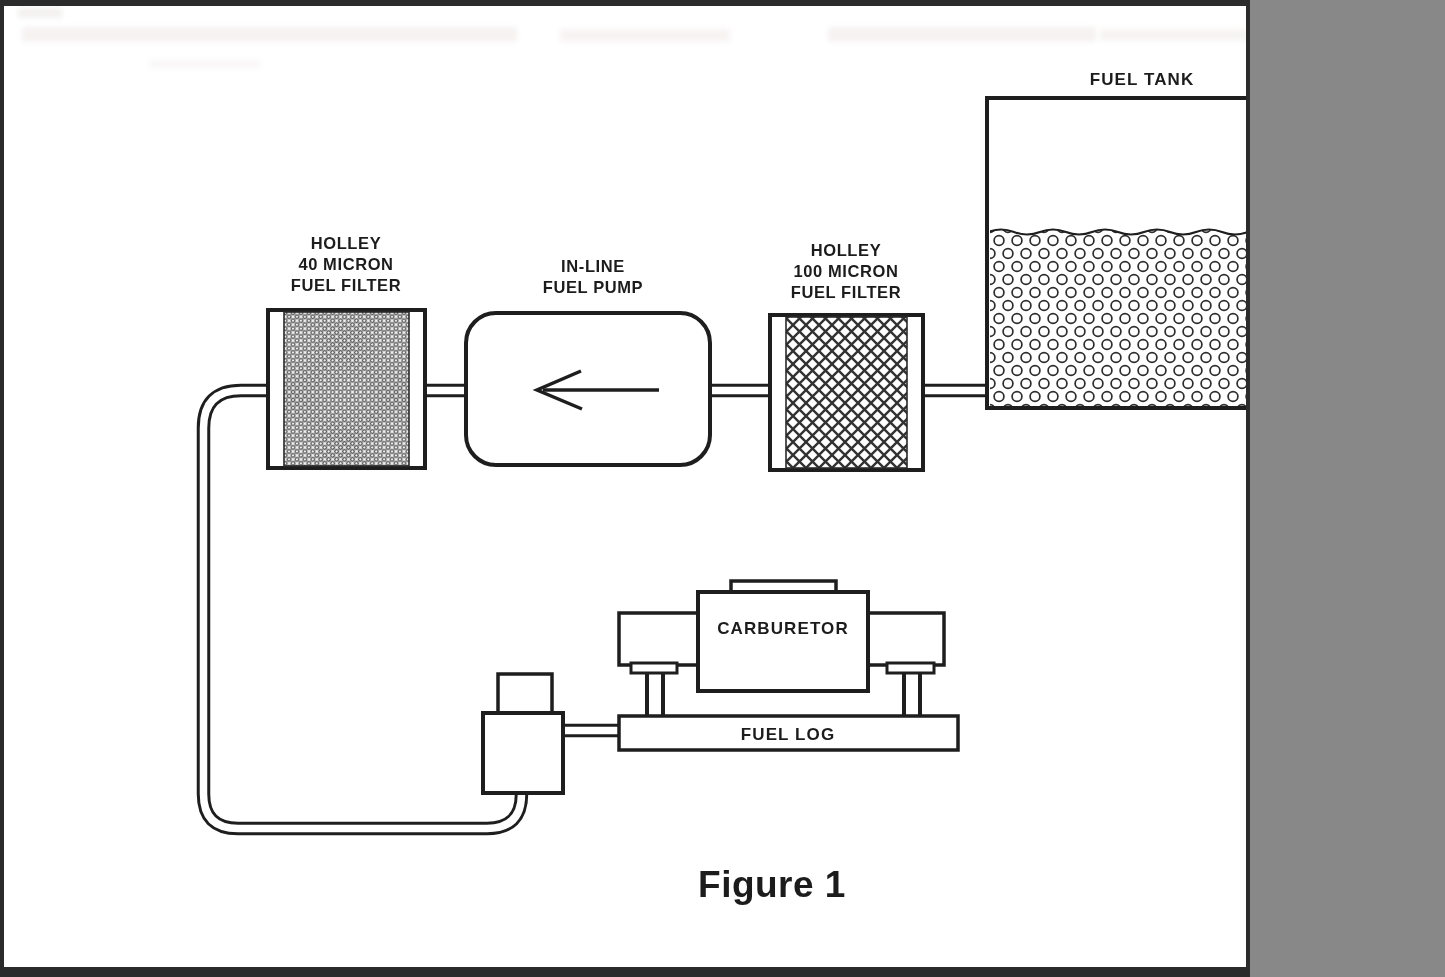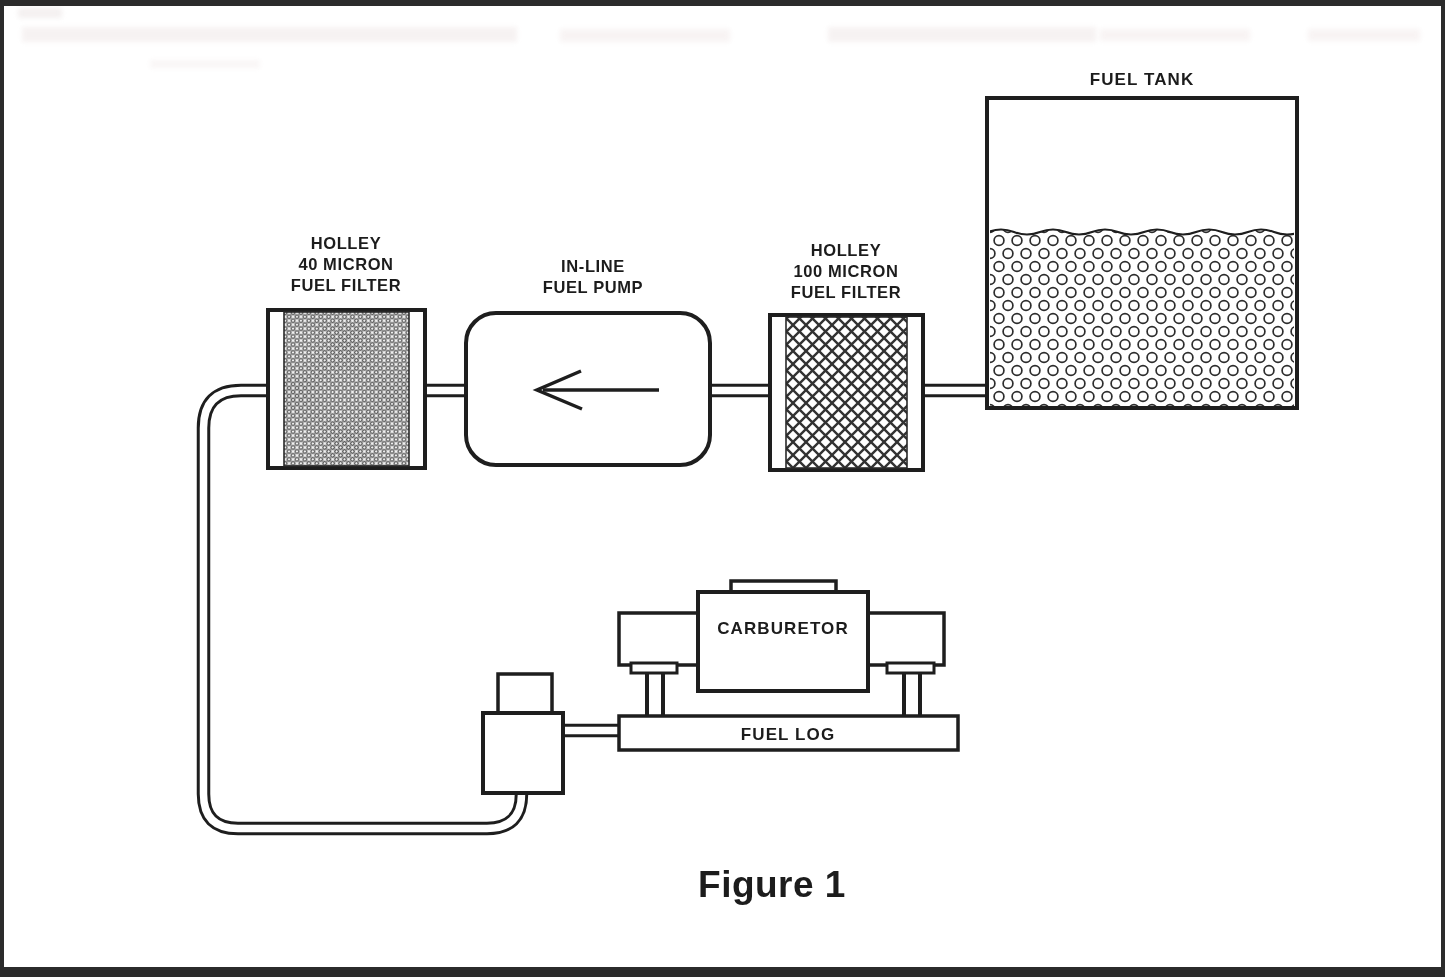--- a/index.html
+++ b/index.html
@@ -4,21 +4,21 @@
 <style>
   :root{
     --line:#1e1e1e;
     --ink:#1c1c1c;
     --background:#ffffff;
     --page-border:#2b2b2b;
   }
   html,body{margin:0;padding:0;background:#888;}
   .page{
     position:relative;
-    width:1445px;height:977px;
+    width:1250px;height:977px;
     box-sizing:border-box;
     background:var(--background);
     border-style:solid;
     border-color:var(--page-border);
     border-width:6px 4px 10px 4px;
     overflow:hidden;
     font-family:"Liberation Sans", sans-serif;
   }
   .page svg{position:absolute;left:-4px;top:-6px;}
   text{

